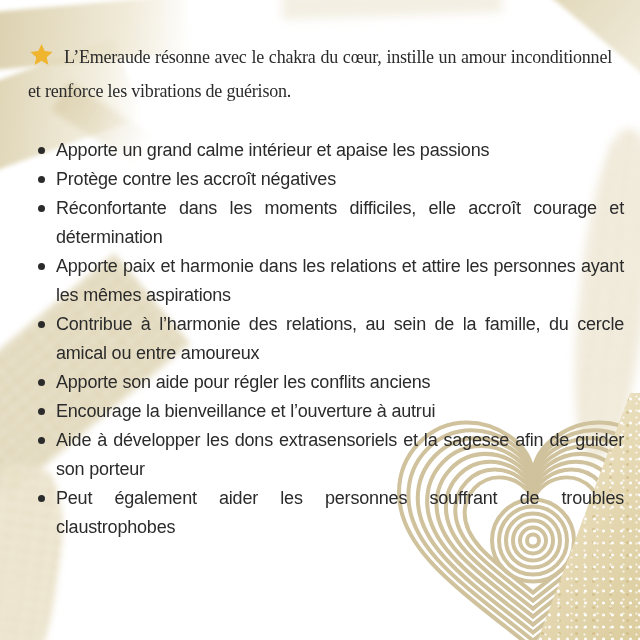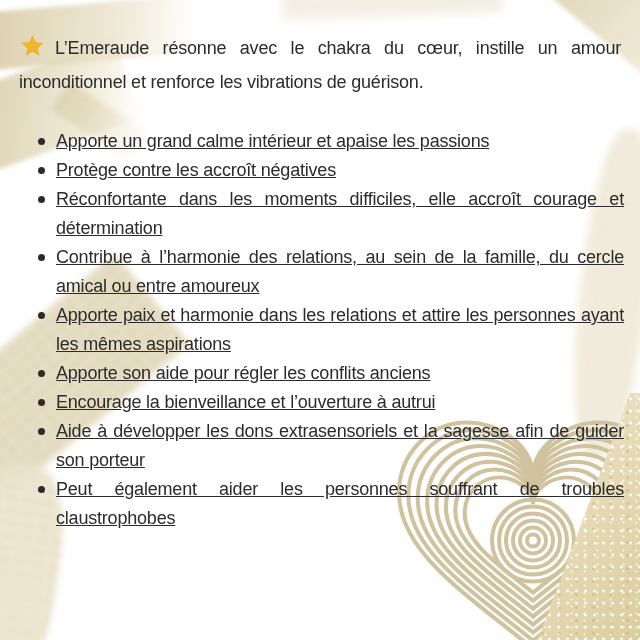--- a/index.html
+++ b/index.html
@@ -60,26 +60,26 @@
       radial-gradient(circle, rgba(255,255,255,.95) 0 1px, transparent 1.9px),
       radial-gradient(circle, rgba(255,255,255,.65) 0 .8px, transparent 1.5px),
       radial-gradient(circle, rgba(201,178,117,.55) 0 1px, transparent 1.8px),
       linear-gradient(125deg, rgba(255,255,255,.98) 0%, #f3ecd6 16%, #e7dbb7 50%, #dccd9e 100%);
     background-size:9px 12px,13px 7px,17px 13px,100% 100%;}
   
   .fp-heart{left:383px;top:412px;width:300px;height:246px;z-index:2;}
   .fp-heart path,.fp-heart circle{fill:none;stroke:var(--fingerprint-tan);}
   
   .content{position:absolute;inset:0;z-index:4;padding:30px 16px 0 16px;box-sizing:border-box;}
-  .intro{margin:3px;font-size:18px;line-height:29px;text-align:justify;letter-spacing:-0.2px;}
+  .intro{margin:12px;font-size:18px;line-height:29px;text-align:justify;letter-spacing:-0.2px;font-family:Liberation Serif, serif;}
   .star-wrap{display:inline-block;width:36px;vertical-align:-5px;}
   ul.benefits{margin:30px 0 0 0;padding:0 0 0 40px;list-style:none;}
   ul.benefits li{
     position:relative;font-size:18px;line-height:29px;text-align:justify;
-    letter-spacing:-0.2px;hyphens:none;text-decoration:underline;}
+    letter-spacing:-0.2px;hyphens:none;}
   ul.benefits li::before{
     content:"";position:absolute;left:-18px;top:11px;width:7px;height:7px;
     border-radius:50%;background:var(--text);}
 </style>
 </head>
 <body>
 
 <div class="deco brush-tl-a grain"></div>
 <div class="deco brush-tl-b grain"></div>
 <div class="deco brush-tl-c"></div>
@@ -113,20 +113,20 @@
 <div class="content">
   <p class="intro">
     <span class="star-wrap"><svg width="27" height="26" viewBox="0 0 24 24" aria-hidden="true">
           <path style="fill:var(--star-gold)" d="M12 1.8 L15 8.4 L22.2 9.2 L16.8 14 L18.4 21.2 L12 17.4 L5.6 21.2 L7.2 14 L1.8 9.2 L9 8.4 Z"></path>
         </svg></span><span>L’Emeraude résonne avec le chakra du cœur, instille un amour inconditionnel et renforce les vibrations de guérison.</span>
   </p>
   <ul class="benefits">
     <li>Apporte un grand calme intérieur et apaise les passions</li>
     <li>Protège contre les accroît négatives</li>
     <li>Réconfortante dans les moments difficiles, elle accroît courage et détermination</li>
+    <li>Apporte paix et harmonie dans les relations et attire les personnes ayant les mêmes aspirations</li>
     <li>Contribue à l’harmonie des relations, au sein de la famille, du cercle amical ou entre amoureux</li>
-    <li>Apporte paix et harmonie dans les relations et attire les personnes ayant les mêmes aspirations</li>
     <li>Apporte son aide pour régler les conflits anciens</li>
     <li>Encourage la bienveillance et l’ouverture à autrui</li>
     <li>Aide à développer les dons extrasensoriels et la sagesse afin de guider son porteur</li>
     <li>Peut également aider les personnes souffrant de troubles claustrophobes</li>
   </ul>
 </div>
 
 </body></html>

